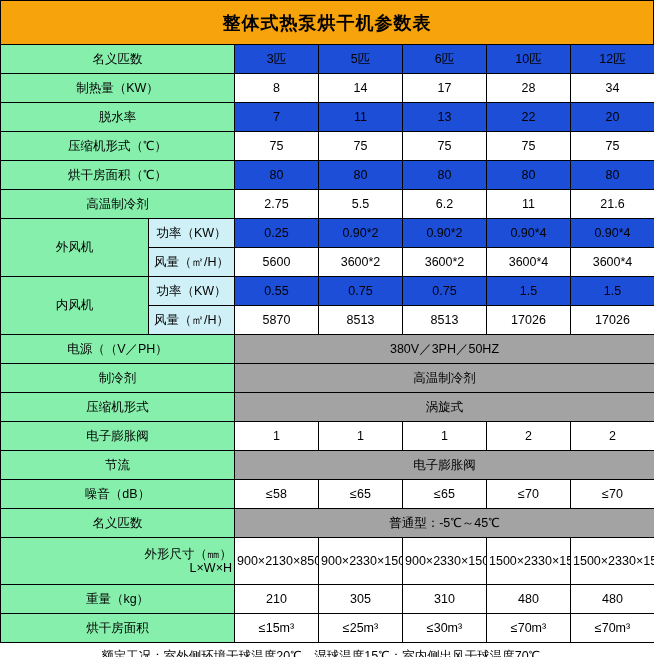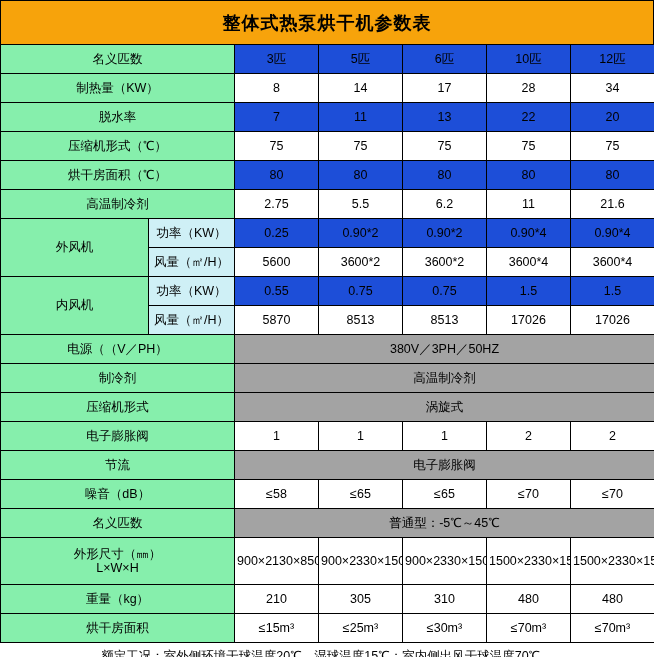--- a/index.html
+++ b/index.html
@@ -234,21 +234,21 @@
         <td class="val">≤70</td>
         <td class="val">≤70</td>
       </tr>
 
       <tr>
         <td class="label" colspan="2">名义匹数</td>
         <td class="span-all" colspan="5">普通型：-5℃～45℃</td>
       </tr>
 
       <tr style="height:44px;">
-        <td class="label two-line" colspan="2" style="height:44px;">
+        <td class="label two-line" colspan="2" style="height:44px;text-align:right;">
           <div>外形尺寸（㎜）</div>
           <div>L×W×H</div>
         </td>
         <td class="val">900×2130×850</td>
         <td class="val">900×2330×1500</td>
         <td class="val">900×2330×1500</td>
         <td class="val">1500×2330×1500</td>
         <td class="val">1500×2330×1500</td>
       </tr>
 

